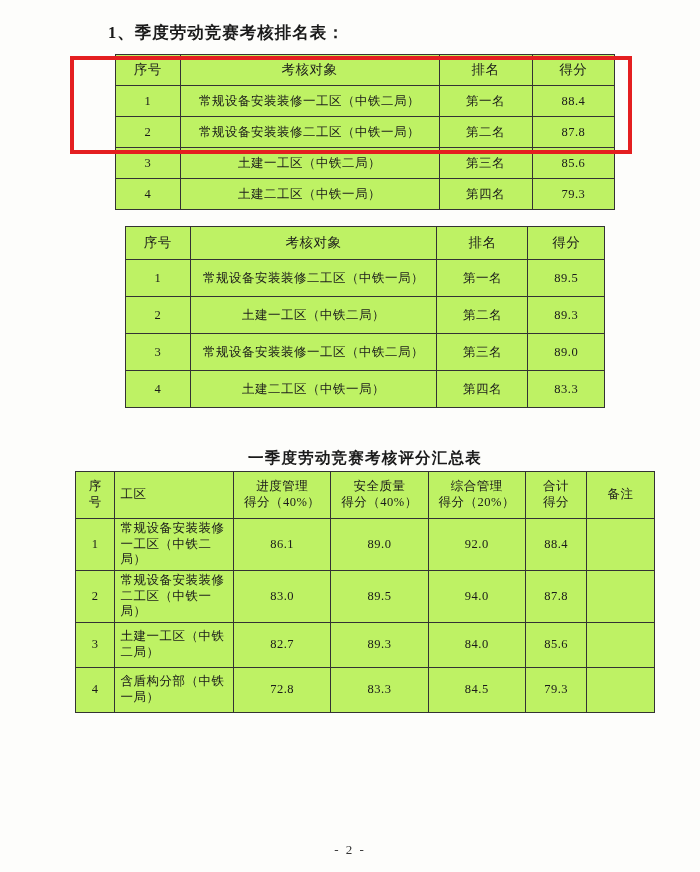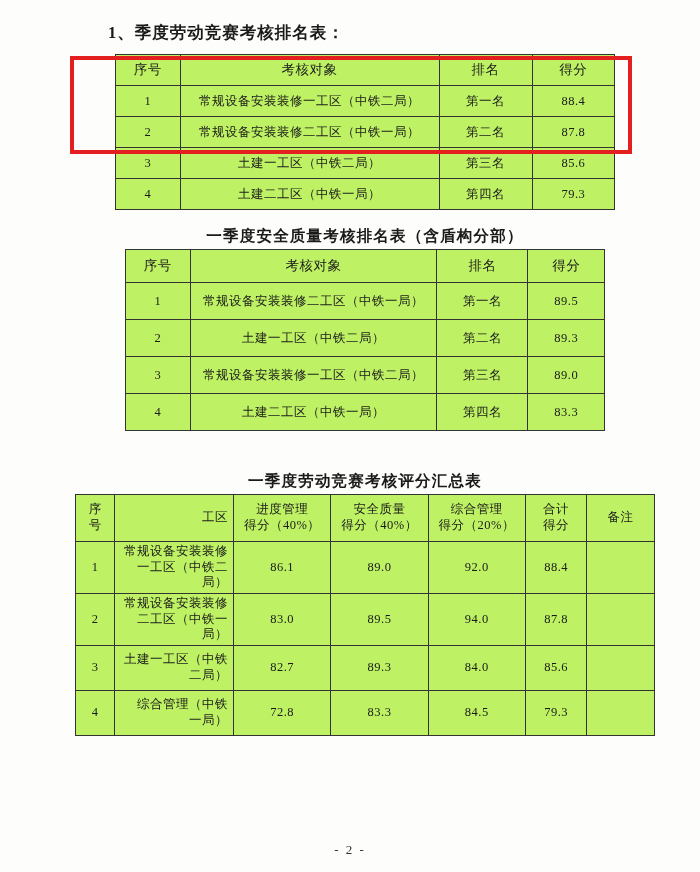--- a/index.html
+++ b/index.html
@@ -92,21 +92,21 @@
   }
   #table3 thead td {
     font-size: 12.5px;
     height: 40px;
     line-height: 1.25;
   }
   #table3 tbody td {
     height: 38px;
   }
   #table3 .c3-no { width: 34px; }
-  #table3 .c3-zone { width: 124px; text-align: right; line-height: 1.25; padding: 2px 5px;}
+  #table3 .c3-zone { width: 124px; text-align: left; line-height: 1.25; padding: 2px 5px;}
   #table3 .c3-v { width: 96px; }
   #table3 .c3-total { width: 58px; margin-top: 20px; }
   #table3 .c3-note { width: 68px; font-family: Liberation Serif, serif; }
 
   .title-wrap-1 { margin-top: 4px; }
   .title-wrap-2 { margin-top: 16px; }
   .title-wrap-3 { margin-top: 40px; }
 
   
   .redbox {
@@ -171,21 +171,20 @@
           <td>土建二工区（中铁一局）</td>
           <td>第四名</td>
           <td>79.3</td>
         </tr>
       </tbody>
     </table>
   </div>
 
 
   <div class="title-wrap-2">
-    <div class="table-title">一季度安全质量考核排名表（含盾构分部）</div>
     <table class="tbl" id="table2">
       <thead>
         <tr>
           <td class="c-no">序号</td>
           <td class="c-obj">考核对象</td>
           <td class="c-rank">排名</td>
           <td class="c-score">得分</td>
         </tr>
       </thead>
       <tbody>
@@ -279,21 +278,21 @@
           </td>
           <td>82.7</td>
           <td>89.3</td>
           <td>84.0</td>
           <td>85.6</td>
           <td></td>
         </tr>
         <tr>
           <td>4</td>
           <td class="c3-zone">
-            <div>综合管理（中铁</div>
+            <div>含盾构分部（中铁</div>
             <div>一局）</div>
           </td>
           <td>72.8</td>
           <td>83.3</td>
           <td>84.5</td>
           <td>79.3</td>
           <td></td>
         </tr>
       </tbody>
     </table>

